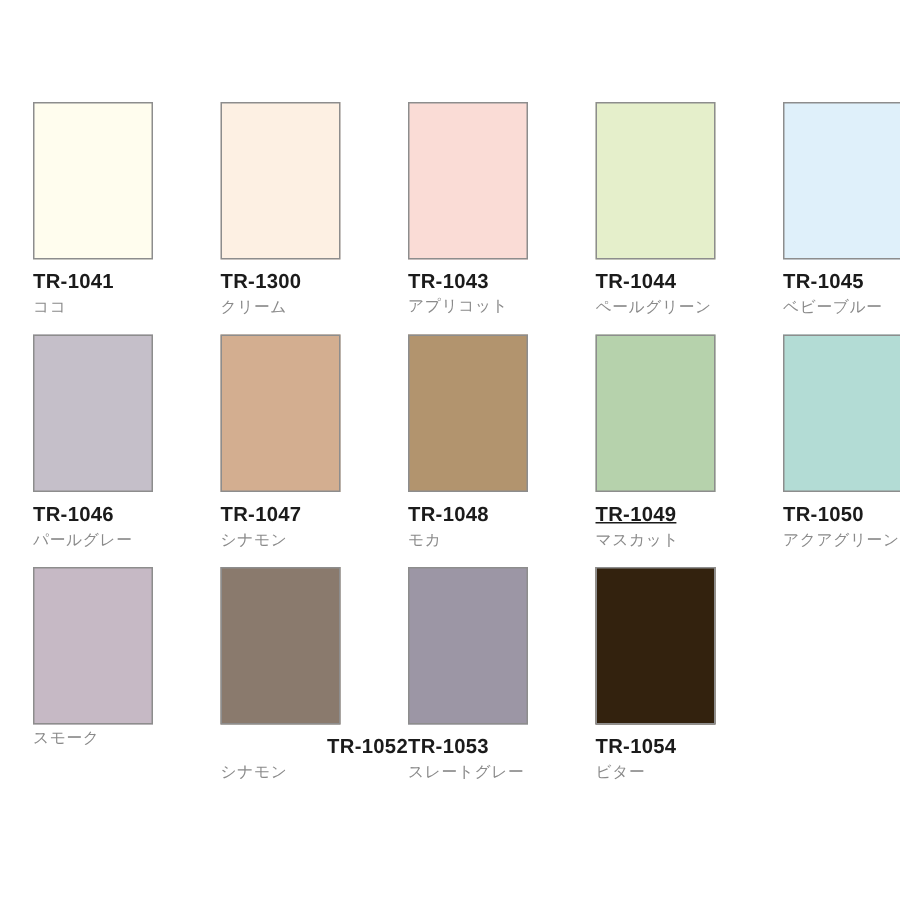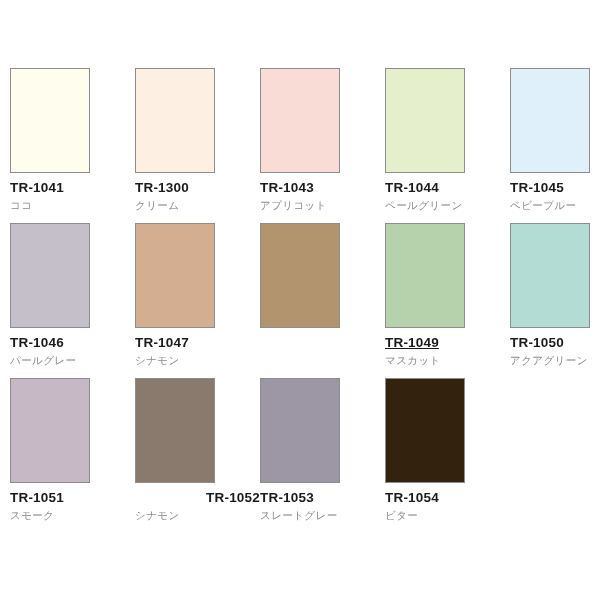--- a/index.html
+++ b/index.html
@@ -21,20 +21,21 @@
     box-sizing: border-box;
     padding: 68px 0 0 0;
     background: #ffffff;
   }
   .swatch-grid {
     display: grid;
     grid-template-columns: repeat(5, 125px);
     grid-auto-rows: 155px;
     justify-content: start;
     padding-left: 10px;
+    margin-left: 12px;
   }
   .swatch-cell {
     width: 125px;
     position: relative;
   }
   .swatch-chip {
     width: 80px;
     height: 105px;
     box-sizing: border-box;
     border: 1px solid #8d8d8d;
@@ -70,21 +71,21 @@
         <div class="swatch-name" style="color: rgb(138, 138, 138);">ココ</div>
       </div>
       <div class="swatch-cell">
         <div class="swatch-chip" style="background-color: rgb(253, 240, 227); border-color: rgb(141, 141, 141);"></div>
         <div class="swatch-code" style="color: rgb(27, 27, 27);">TR-1300</div>
         <div class="swatch-name" style="color: rgb(138, 138, 138);">クリーム</div>
       </div>
       <div class="swatch-cell">
         <div class="swatch-chip" style="background-color: rgb(250, 220, 214); border-color: rgb(141, 141, 141);"></div>
         <div class="swatch-code" style="color: rgb(27, 27, 27);">TR-1043</div>
-        <div class="swatch-name" style="color: rgb(138, 138, 138);">アプリコット</div>
+        <div class="swatch-name" style="color: rgb(138, 138, 138); font-family: Liberation Mono, monospace;">アプリコット</div>
       </div>
       <div class="swatch-cell">
         <div class="swatch-chip" style="background-color: rgb(229, 239, 203); border-color: rgb(141, 141, 141);"></div>
         <div class="swatch-code" style="color: rgb(27, 27, 27);">TR-1044</div>
         <div class="swatch-name" style="color: rgb(138, 138, 138);">ペールグリーン</div>
       </div>
       <div class="swatch-cell">
         <div class="swatch-chip" style="background-color: rgb(223, 240, 250); border-color: rgb(141, 141, 141);"></div>
         <div class="swatch-code" style="color: rgb(27, 27, 27);">TR-1045</div>
         <div class="swatch-name" style="color: rgb(138, 138, 138);">ベビーブルー</div>
@@ -94,34 +95,35 @@
         <div class="swatch-code" style="color: rgb(27, 27, 27);">TR-1046</div>
         <div class="swatch-name" style="color: rgb(138, 138, 138);">パールグレー</div>
       </div>
       <div class="swatch-cell">
         <div class="swatch-chip" style="background-color: rgb(211, 174, 144); border-color: rgb(141, 141, 141);"></div>
         <div class="swatch-code" style="color: rgb(27, 27, 27);">TR-1047</div>
         <div class="swatch-name" style="color: rgb(138, 138, 138);">シナモン</div>
       </div>
       <div class="swatch-cell">
         <div class="swatch-chip" style="background-color: rgb(178, 148, 110); border-color: rgb(141, 141, 141);"></div>
+        <div class="swatch-code" style="color: rgb(27, 27, 27);">TR-1048</div>
+        <div class="swatch-name" style="color: rgb(138, 138, 138);">モカ</div>
       </div>
       <div class="swatch-cell">
         <div class="swatch-chip" style="background-color: rgb(182, 210, 172); border-color: rgb(141, 141, 141);"></div>
         <div class="swatch-code" style="color: rgb(27, 27, 27); text-decoration: underline;">TR-1049</div>
         <div class="swatch-name" style="color: rgb(138, 138, 138);">マスカット</div>
       </div>
       <div class="swatch-cell">
         <div class="swatch-chip" style="background-color: rgb(179, 220, 213); border-color: rgb(141, 141, 141);"></div>
         <div class="swatch-code" style="color: rgb(27, 27, 27);">TR-1050</div>
         <div class="swatch-name" style="color: rgb(138, 138, 138);">アクアグリーン</div>
       </div>
       <div class="swatch-cell">
         <div class="swatch-chip" style="background-color: rgb(198, 185, 197); border-color: rgb(141, 141, 141);"></div>
-        <div class="swatch-code" style="color: rgb(27, 27, 27);">TR-1051</div>
         <div class="swatch-name" style="color: rgb(138, 138, 138);">スモーク</div>
       </div>
       <div class="swatch-cell">
         <div class="swatch-chip" style="background-color: rgb(138, 122, 109); border-color: rgb(141, 141, 141);"></div>
         <div class="swatch-code" style="color: rgb(27, 27, 27); text-align: right;">TR-1052</div>
         <div class="swatch-name" style="color: rgb(138, 138, 138);">シナモン</div>
       </div>
       <div class="swatch-cell">
         <div class="swatch-chip" style="background-color: rgb(156, 150, 165); border-color: rgb(141, 141, 141);"></div>
         <div class="swatch-code" style="color: rgb(27, 27, 27);">TR-1053</div>

